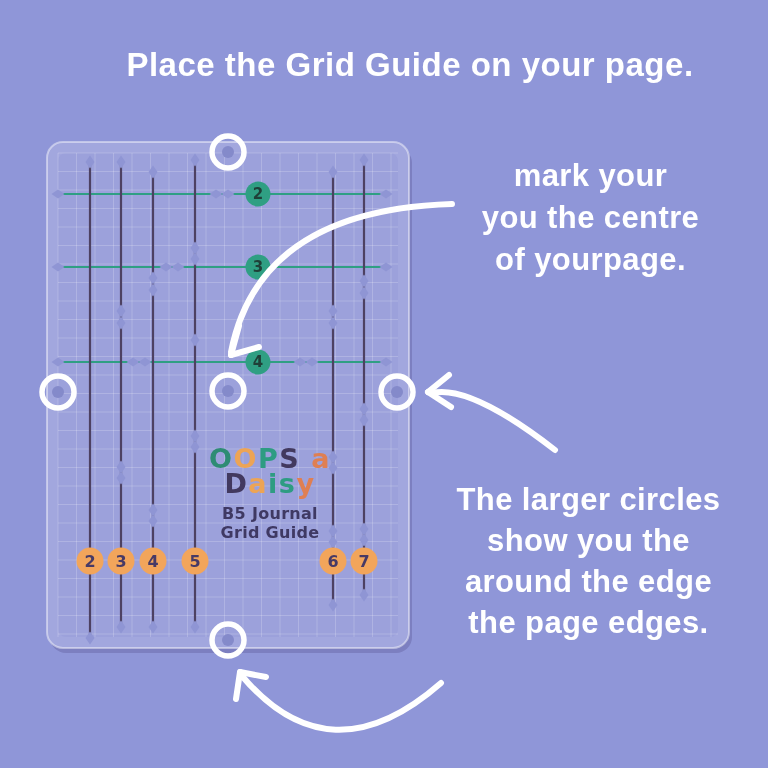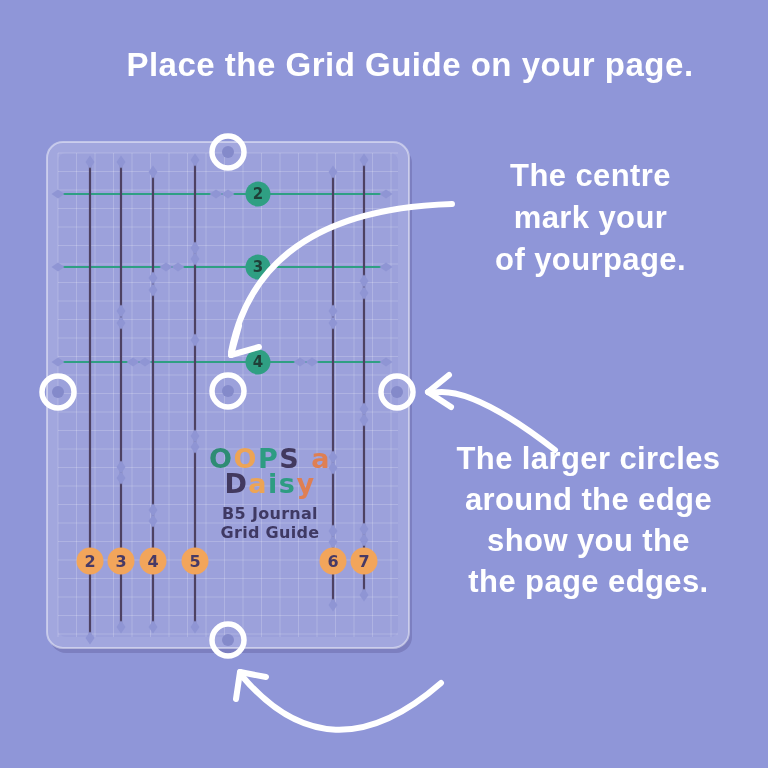--- a/index.html
+++ b/index.html
@@ -4,21 +4,21 @@
 <style>
   html,body{margin:0;padding:0;}
   .canvas{position:relative;width:768px;height:768px;overflow:hidden;background:#8F96D8;
           font-family:"Liberation Sans",sans-serif;}
   .title{position:absolute;top:46px;left:0;width:768px;text-align:center;
          font-size:33px;font-weight:bold;letter-spacing:.5px;color:#fff;white-space:nowrap;margin-left:26px;}
   svg.fig{position:absolute;left:0;top:0;}
   .note{position:absolute;text-align:center;color:#fff;font-weight:bold;letter-spacing:.4px;}
   .note div{white-space:nowrap;}
   .note1{left:438px;width:305px;top:155px;font-size:31px;line-height:42px;}
-  .note2{left:436px;width:305px;top:438px;font-size:31px;line-height:41px;}
+  .note2{left:436px;width:305px;top:479px;font-size:31px;line-height:41px;}
   .logo{position:absolute;left:170px;top:446px;width:200px;text-align:center;
         font-family:"DejaVu Sans",sans-serif;}
   .logo-line{font-size:27px;font-weight:bold;letter-spacing:1.5px;line-height:25px;}
   .logo-sub{margin-top:8px;font-size:16px;font-weight:bold;line-height:19px;color:#3F3963;letter-spacing:.3px;}
 </style>
 </head>
 <body>
 
 <div class="canvas" style="background: rgb(143, 150, 216);">
 
@@ -176,25 +176,25 @@
   <div class="logo">
     <div class="logo-line"><span style="color: rgb(46, 140, 116);">O</span><span style="color: rgb(237, 164, 85);">O</span><span style="color: rgb(46, 156, 130);">P</span><span style="color: rgb(66, 57, 95);">S</span><span>&nbsp;</span><span style="color: rgb(223, 127, 82);">a</span></div>
     <div class="logo-line"><span style="color: rgb(66, 57, 95);">D</span><span style="color: rgb(237, 164, 85);">a</span><span style="color: rgb(46, 156, 130);">i</span><span style="color: rgb(46, 156, 130);">s</span><span style="color: rgb(223, 127, 82);">y</span></div>
     <div class="logo-sub" style="color: rgb(63, 57, 99);">
       <div>B5 Journal</div>
       <div>Grid Guide</div>
     </div>
   </div>
 
   <div class="note note1" style="color: rgb(255, 255, 255);">
-    <div>The centre</div>
     <div>mark your</div>
+    <div>you the centre</div>
     <div>of yourpage.</div>
   </div>
 
   <div class="note note2" style="color: rgb(255, 255, 255);">
     <div>The larger circles</div>
+    <div>show you the</div>
     <div>around the edge</div>
-    <div>show you the</div>
     <div>the page edges.</div>
   </div>
 
 </div>
 
 </body></html>

